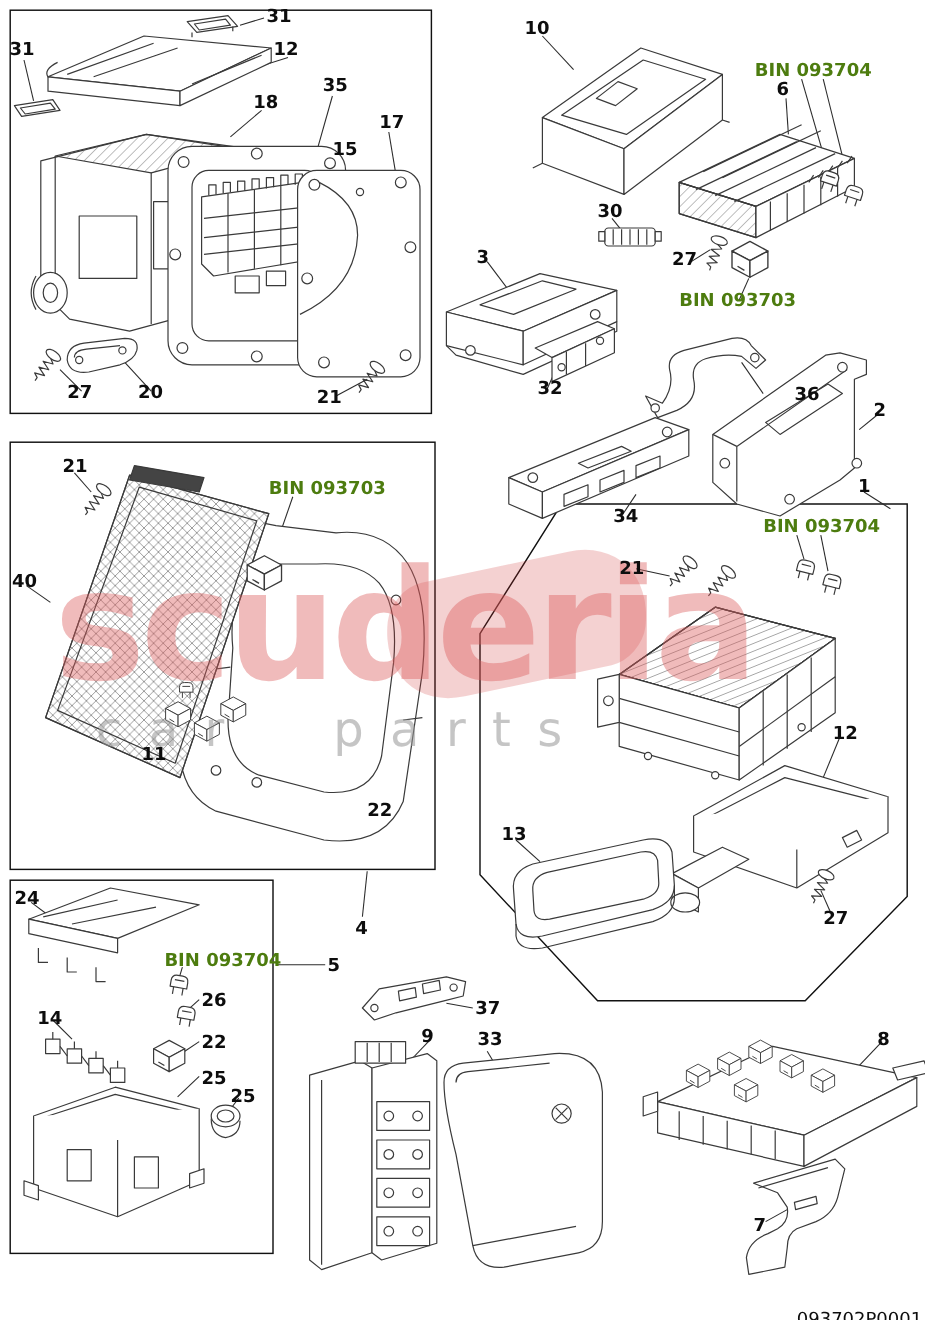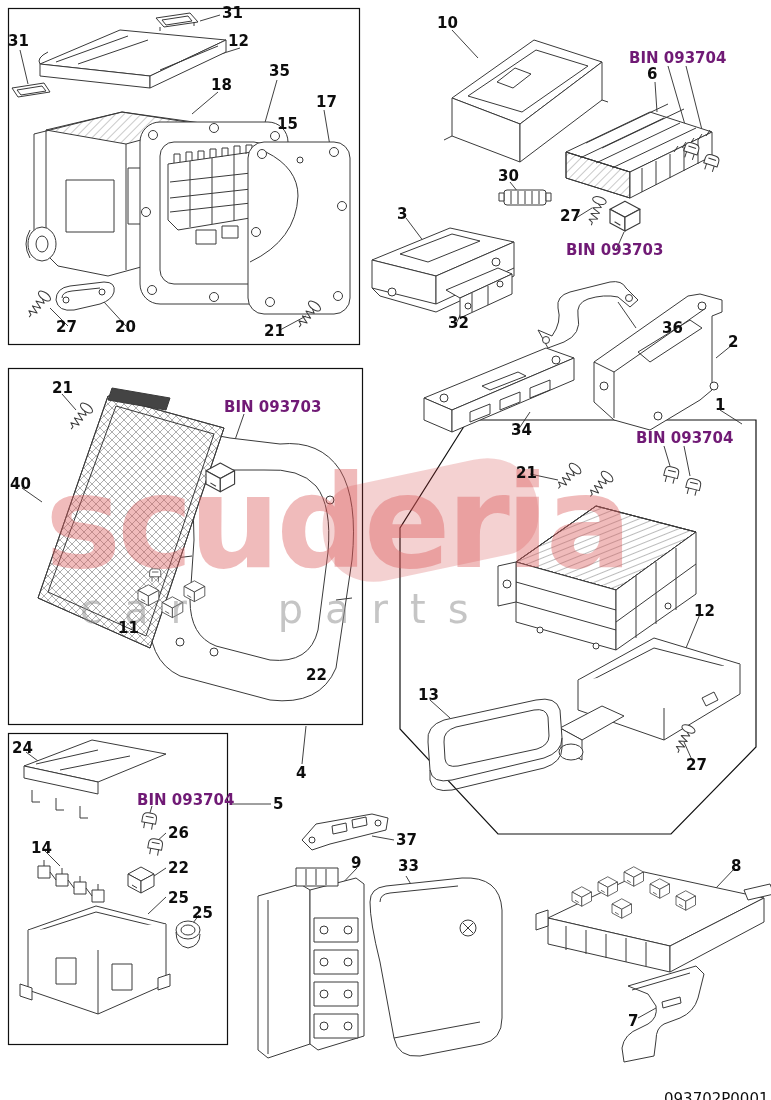--- a/index.html
+++ b/index.html
@@ -9,21 +9,21 @@
   svg.art { position:absolute; left:0; top:0; z-index:1; }
   .watermark { position:absolute; left:0; top:0; width:771px; height:1100px; z-index:2; pointer-events:none; }
   .wm-swoosh { position:absolute; left:318px; top:470px; width:225px; height:100px;
                background:rgba(205,45,45,0.22); transform:rotate(-12deg) skewX(-18deg);
                border-radius:28px 80px 28px 80px; }
   .wm-line1 { position:absolute; left:45px; top:448px; font-size:128px; font-weight:bold;
               letter-spacing:-4px; color:rgba(219,92,92,0.42); white-space:nowrap; }
   .wm-line2 { position:absolute; left:80px; top:586px; font-size:40px; font-weight:normal;
               letter-spacing:22px; word-spacing:34px; color:rgba(150,150,150,0.55); white-space:nowrap; }
   .callout { position:absolute; z-index:3; font-size:15px; font-weight:bold; color:#0d0d0d; line-height:1; }
-  .bin { position:absolute; z-index:3; font-size:15px; font-weight:bold; color:#701a75; line-height:1; white-space:nowrap;text-align:right; }
+  .bin { position:absolute; z-index:3; font-size:15px; font-weight:bold; color:#4d7c0f; line-height:1; white-space:nowrap;text-align:right; }
   .diagram-code { position:absolute; left:664px; top:1076px; z-index:3; font-size:15px; color:#0d0d0d;margin-top:14px; }
 </style>
 </head>
 <body>
 
 <div class="stage">
 
 <svg class="art" width="771" height="1100" viewBox="0 0 771 1100">
   <defs>
     <pattern id="hatch" width="6" height="6" patternUnits="userSpaceOnUse" patternTransform="rotate(45)">

